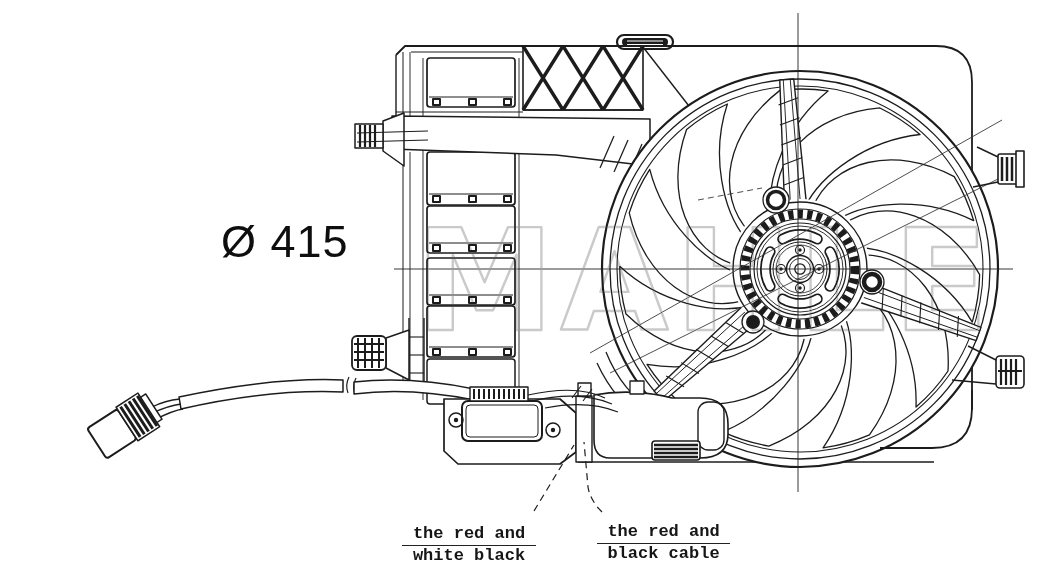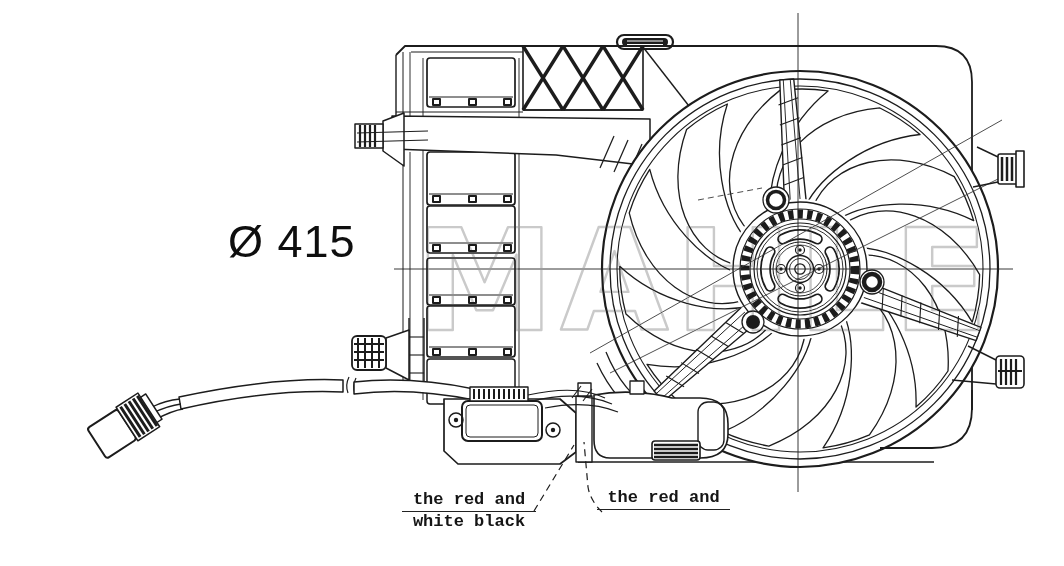--- a/index.html
+++ b/index.html
@@ -1,24 +1,24 @@
 <!DOCTYPE html>
 <html><head>
 <meta charset="utf-8">
 <style>
   html,body{margin:0;padding:0;background:#ffffff;}
   .stage{position:relative;width:1064px;height:566px;background:#fff;overflow:hidden;
          font-family:"Liberation Sans",sans-serif;}
   .stage svg{position:absolute;left:0;top:0;}
-  .dia-label{position:absolute;left:228px;top:219px;font-size:45px;letter-spacing:1px;
+  .dia-label{position:absolute;left:221px;top:219px;font-size:45px;letter-spacing:1px;
              color:#0e0e0e;line-height:1;}
   .cable-label{position:absolute;text-align:center;
                font-family:"Liberation Mono","DejaVu Sans Mono",monospace;
                font-weight:700;font-size:17px;line-height:20px;color:#151515;}
-  .cable-label .l1{display:block;border-bottom:1.6px solid #222;padding-bottom:1px;}
+  .cable-label .l1{display:block;border-bottom:1.6px solid #222;padding-bottom:1px;margin-top:34px;}
   .cable-label .l2{display:block;}
   .cable-label.left{left:402px;top:490px;width:134px;}
   .cable-label.right{left:597px;top:488px;width:133px;}
 </style>
 </head>
 <body>
 
 <div class="stage">
 
 <svg width="1064" height="566" viewBox="0 0 1064 566">
@@ -368,15 +368,16 @@
 
   <div class="dia-label">Ø 415</div>
 
   <div class="cable-label left">
     <span class="l1">the red and</span>
     <span class="l2">white black</span>
   </div>
 
   <div class="cable-label right">
     <span class="l1">the red and</span>
+    <span class="l2">black cable</span>
   </div>
 
 </div>
 
 </body></html>

